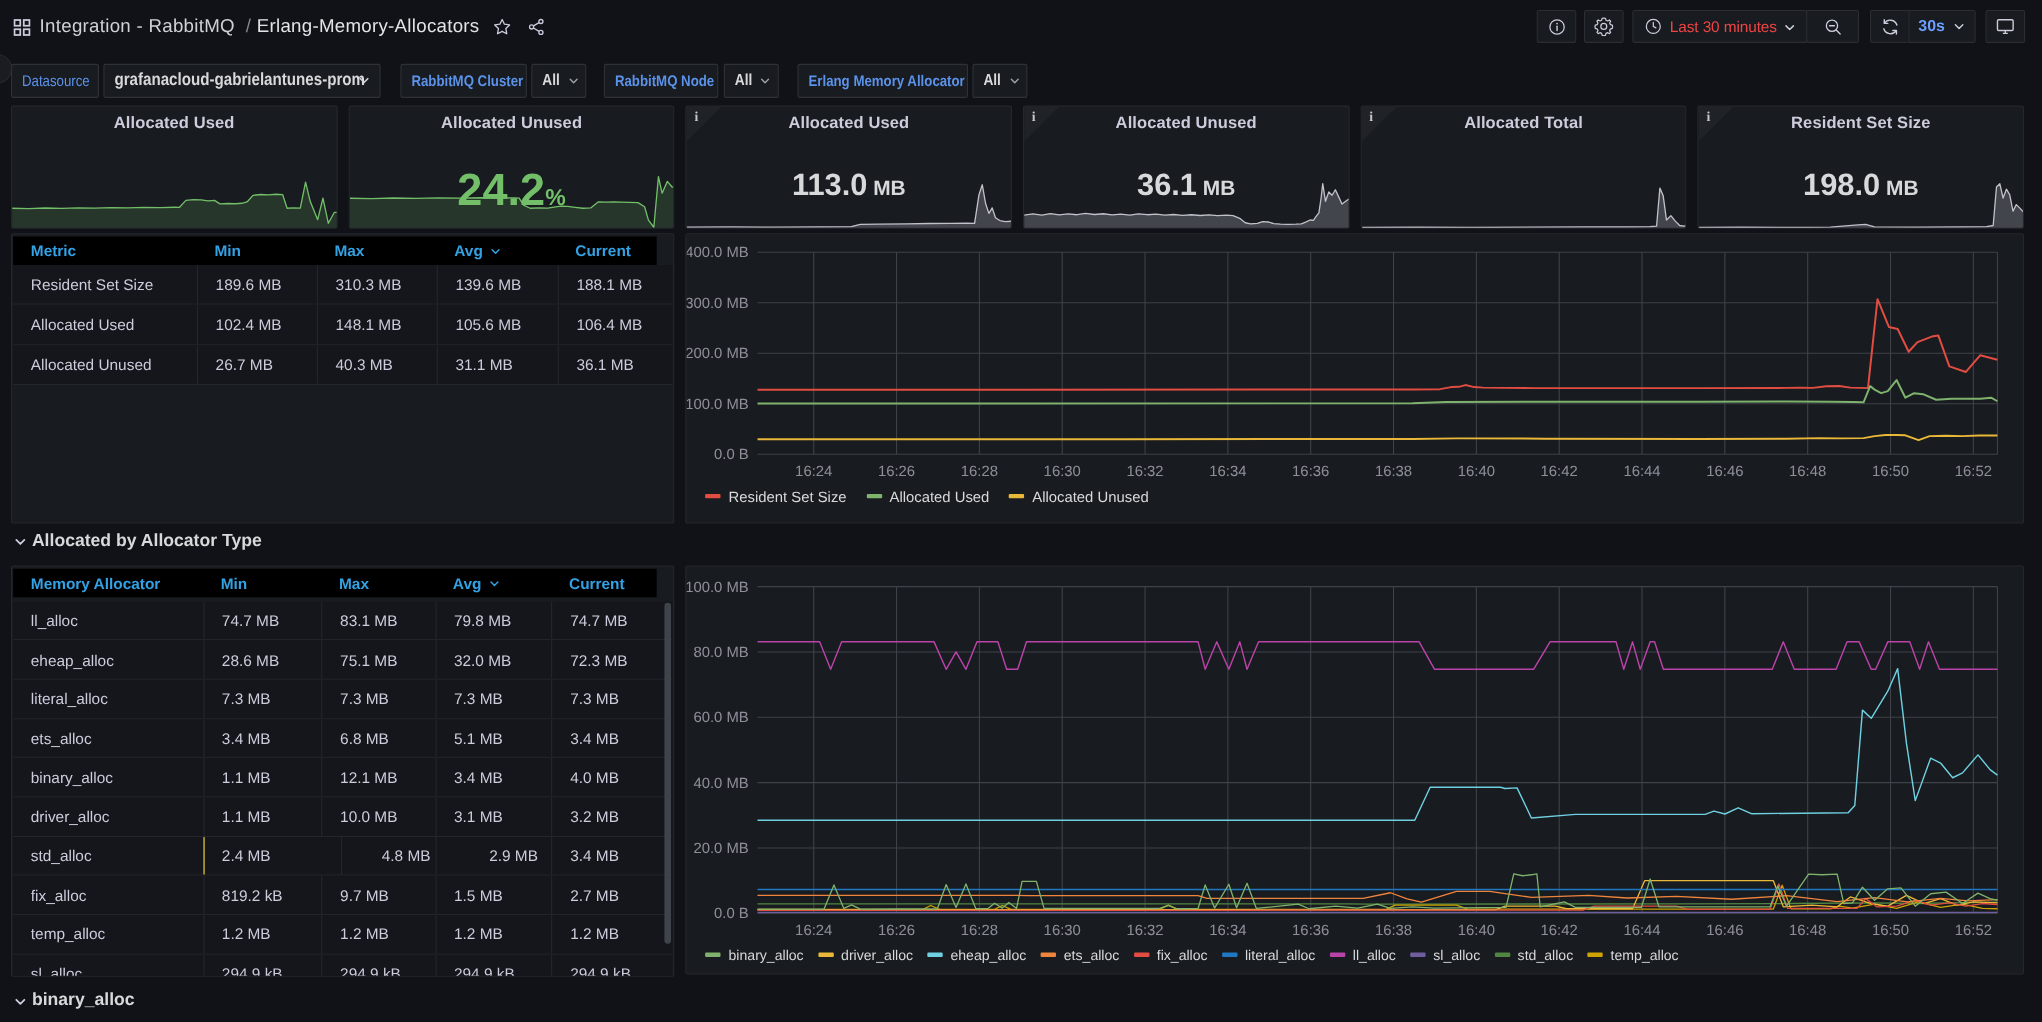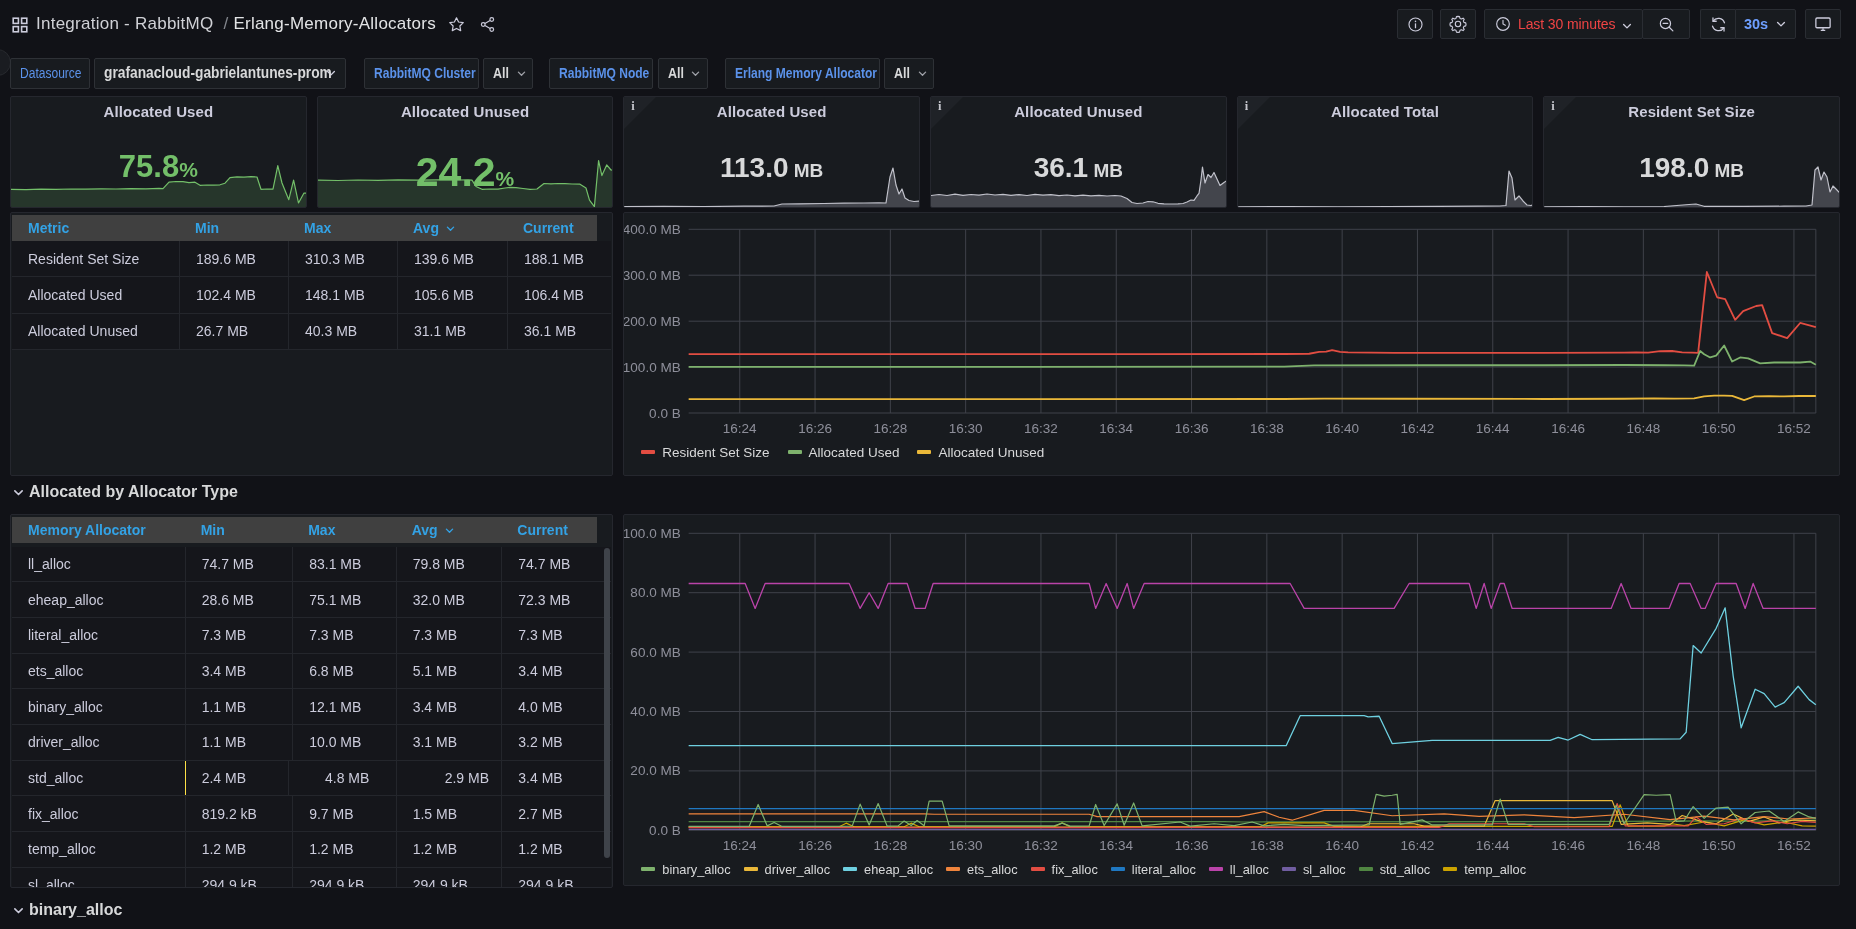--- a/index.html
+++ b/index.html
@@ -8,21 +8,21 @@
 .pvalue { position:absolute; top:52px; left:0; right:0; text-align:center; font-size:28px; font-weight:700; }
 .pvalue .unit { font-size:19px; font-weight:700; }
 .infocorner { position:absolute; top:0; left:0; width:0; height:0; border-top:32px solid #1f2227; border-right:32px solid transparent; }
 .infoi { position:absolute; top:2px; left:7px; font-size:12.5px; font-weight:700; color:#c5c6cd; font-family:"Liberation Serif",serif; }
 .navbtn { position:absolute; top:9px; height:30px; background:#181b1f; border:1px solid #2a2d33; border-radius:2px; display:flex; align-items:center; justify-content:center; color:#ccccdc; white-space:nowrap; }
 .vbox,.vlabel { position:absolute; top:57.5px; height:31px; background:#181b1f; border:1px solid #2e3136; border-radius:2px; display:flex; align-items:center; padding:0 9px; font-size:14px; white-space:nowrap; }
 .nr { display:inline-block; transform:scaleX(0.86); transform-origin:left center; }
 .bluetxt { color:#5b92ea; font-weight:500; }
 .bold { font-weight:700; }
 .whitetxt { color:#d8d9da; font-weight:700; font-size:14.5px; }
-.thead { position:absolute; left:1px; right:15px; background:#404040; }
+.thead { position:absolute; left:1px; right:15px; background:#000000; }
 .th { position:absolute; top:0; height:26px; display:flex; align-items:center; padding-left:16px; color:#33a2e5; font-size:14px; font-weight:700; }
 .trow { position:absolute; left:1px; right:1px; border-bottom:1px solid #24262c; background:#15161b; }
 .td { position:absolute; top:0; height:100%; display:flex; align-items:center; padding-left:16px; color:#ccccdc; font-size:14px; }
 .legitem { display:inline-flex; align-items:center; font-size:13.5px; color:#d8d9da; margin-right:18px; }
 .sm .legitem { font-size:12.8px; margin-right:13px; }
 .legdash { display:inline-block; width:14px; height:4px; border-radius:1px; margin-right:7px; }
 .secthdr { position:absolute; display:flex; align-items:center; color:#d8d9da; font-size:16px; font-weight:700; }
 </style></head>
 <body>
 <div id="root">
@@ -125,21 +125,20 @@
     </div>
     <div class="vbox" style="left:884px;width:50px">
       <span class="whitetxt nr" style="width:21px">All</span>
       <svg width="11" height="11" viewBox="0 0 16 16" fill="none" style="margin-left:4px;flex-shrink:0">
         <path d="M3.5 6l4.5 4.5L12.5 6" stroke="#9fa1a8" stroke-width="1.9" stroke-linecap="round" stroke-linejoin="round"></path>
       </svg>
     </div>
 
 <div class="panel" style="left:10.0px;top:96px;width:296.7px;height:112px;overflow:hidden">
       <div class="ptitle">Allocated Used</div>
-      <div class="pvalue" style="color:#73BF69;top:52px"><span style="font-size:31px">75.8</span><span class="unit" style="font-size:21px">%</span></div>
       <svg width="296.7" height="112" viewBox="0 0 296.7 112" style="position:absolute;left:0;top:0">
         <polygon points="0.0,92.3 15.0,92.6 30.0,92.1 45.0,92.4 60.0,92.0 75.0,92.2 90.0,91.8 105.0,92.0 120.0,91.6 135.0,91.8 148.0,91.4 152.0,91.6 158.0,85.2 165.0,84.5 172.0,84.7 178.0,85.6 184.0,85.2 189.0,88.3 196.0,88.0 203.0,88.2 209.0,87.8 214.0,86.2 219.0,80.6 226.0,79.8 233.0,80.2 240.0,79.6 246.0,80.0 250.0,92.3 256.0,92.0 262.0,92.2 266.8,68.6 271.0,86.0 277.8,102.7 282.6,83.2 287.5,106.0 293.0,96.0 296.7,96.2 296.7,112 0,112" fill="rgba(115,191,105,0.17)"></polygon>
         <polyline points="0.0,92.3 15.0,92.6 30.0,92.1 45.0,92.4 60.0,92.0 75.0,92.2 90.0,91.8 105.0,92.0 120.0,91.6 135.0,91.8 148.0,91.4 152.0,91.6 158.0,85.2 165.0,84.5 172.0,84.7 178.0,85.6 184.0,85.2 189.0,88.3 196.0,88.0 203.0,88.2 209.0,87.8 214.0,86.2 219.0,80.6 226.0,79.8 233.0,80.2 240.0,79.6 246.0,80.0 250.0,92.3 256.0,92.0 262.0,92.2 266.8,68.6 271.0,86.0 277.8,102.7 282.6,83.2 287.5,106.0 293.0,96.0 296.7,96.2" fill="none" stroke="#73BF69" stroke-width="1.2" stroke-linejoin="round"></polyline>
       </svg>
     </div>
     <div class="panel" style="left:316.7px;top:96px;width:296.7px;height:112px;overflow:hidden">
       <div class="ptitle">Allocated Unused</div>
       <div class="pvalue" style="color:#73BF69;top:52px"><span style="font-size:41px">24.2</span><span class="unit" style="font-size:21px">%</span></div>
       <svg width="296.7" height="112" viewBox="0 0 296.7 112" style="position:absolute;left:0;top:0">
         <polygon points="0.0,83.2 20.0,83.5 40.0,83.0 60.0,83.3 80.0,82.9 100.0,83.1 120.0,82.8 140.0,83.0 150.0,82.9 154.0,83.1 158.0,89.5 164.0,92.3 172.0,92.0 180.0,92.2 187.0,91.0 192.0,90.4 198.0,90.6 205.0,91.5 212.0,92.3 219.0,92.0 226.0,86.5 233.0,86.8 240.0,86.5 247.0,86.7 254.0,87.0 262.0,87.2 268.0,91.0 271.5,103.1 276.4,109.6 280.6,63.6 283.9,78.6 288.7,67.9 293.0,73.0 296.7,73.4 296.7,112 0,112" fill="rgba(115,191,105,0.17)"></polygon>
@@ -321,21 +320,21 @@
       <div class="trow" style="top:210.0px;height:35.7px">
         <div class="td" style="left:0.0px;width:172.7px;">driver_alloc</div>
         <div class="td" style="left:172.7px;width:107.5px;border-left:1px solid #24262c;">1.1 MB</div>
         <div class="td" style="left:280.2px;width:103.5px;border-left:1px solid #24262c;">10.0 MB</div>
         <div class="td" style="left:383.7px;width:105.6px;border-left:1px solid #24262c;">3.1 MB</div>
         <div class="td" style="left:489.3px;width:113.7px;border-left:1px solid #24262c;">3.2 MB</div>
       </div>
       <div class="trow" style="top:245.7px;height:35.7px">
         <div class="td" style="left:0.0px;width:172.7px;">std_alloc</div>
         <div class="td" style="left:172.7px;width:107.5px;border-left:1px solid #fde047;">2.4 MB</div>
-        <div class="td" style="left:276px;width:103.5px;border-left:1px solid #24262c;padding-left:36px;">4.8 MB</div>
+        <div class="td" style="left:298px;width:103.5px;border-left:1px solid #24262c;padding-left:36px;">4.8 MB</div>
         <div class="td" style="left:383.7px;width:105.6px;border-left:1px solid #24262c;padding-left:48px;">2.9 MB</div>
         <div class="td" style="left:489.3px;width:113.7px;border-left:1px solid #24262c;">3.4 MB</div>
       </div>
       <div class="trow" style="top:281.4px;height:35.7px">
         <div class="td" style="left:0.0px;width:172.7px;">fix_alloc</div>
         <div class="td" style="left:172.7px;width:107.5px;border-left:1px solid #24262c;">819.2 kB</div>
         <div class="td" style="left:280.2px;width:103.5px;border-left:1px solid #24262c;">9.7 MB</div>
         <div class="td" style="left:383.7px;width:105.6px;border-left:1px solid #24262c;">1.5 MB</div>
         <div class="td" style="left:489.3px;width:113.7px;border-left:1px solid #24262c;">2.7 MB</div>
       </div>

